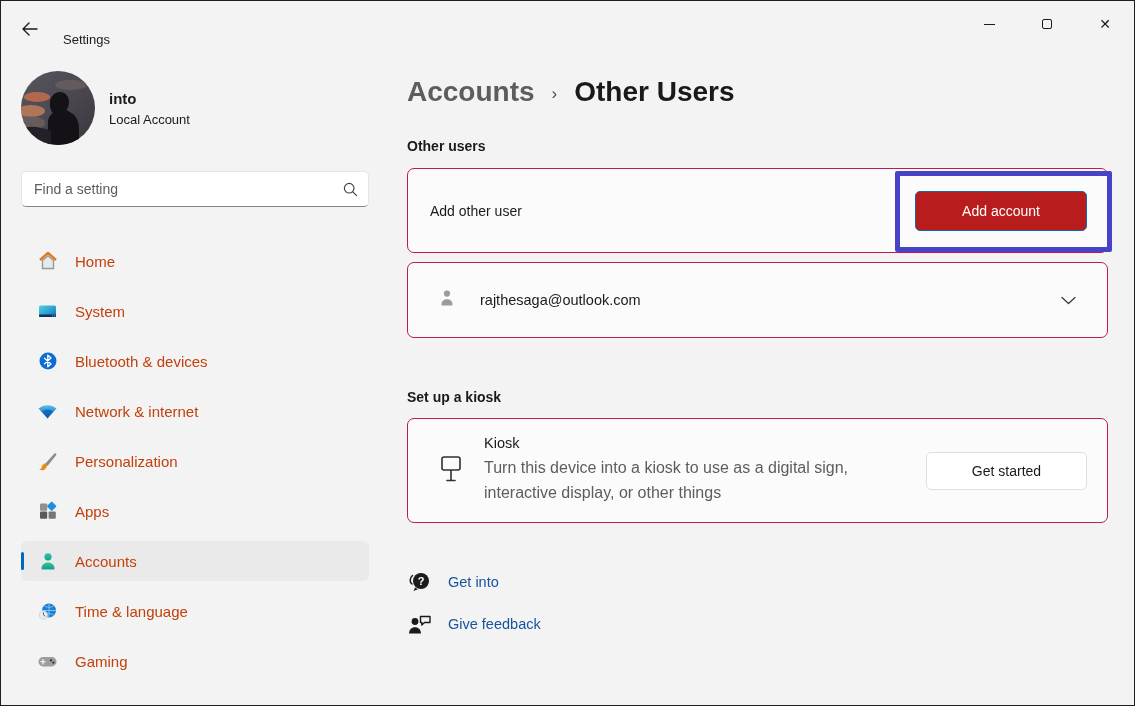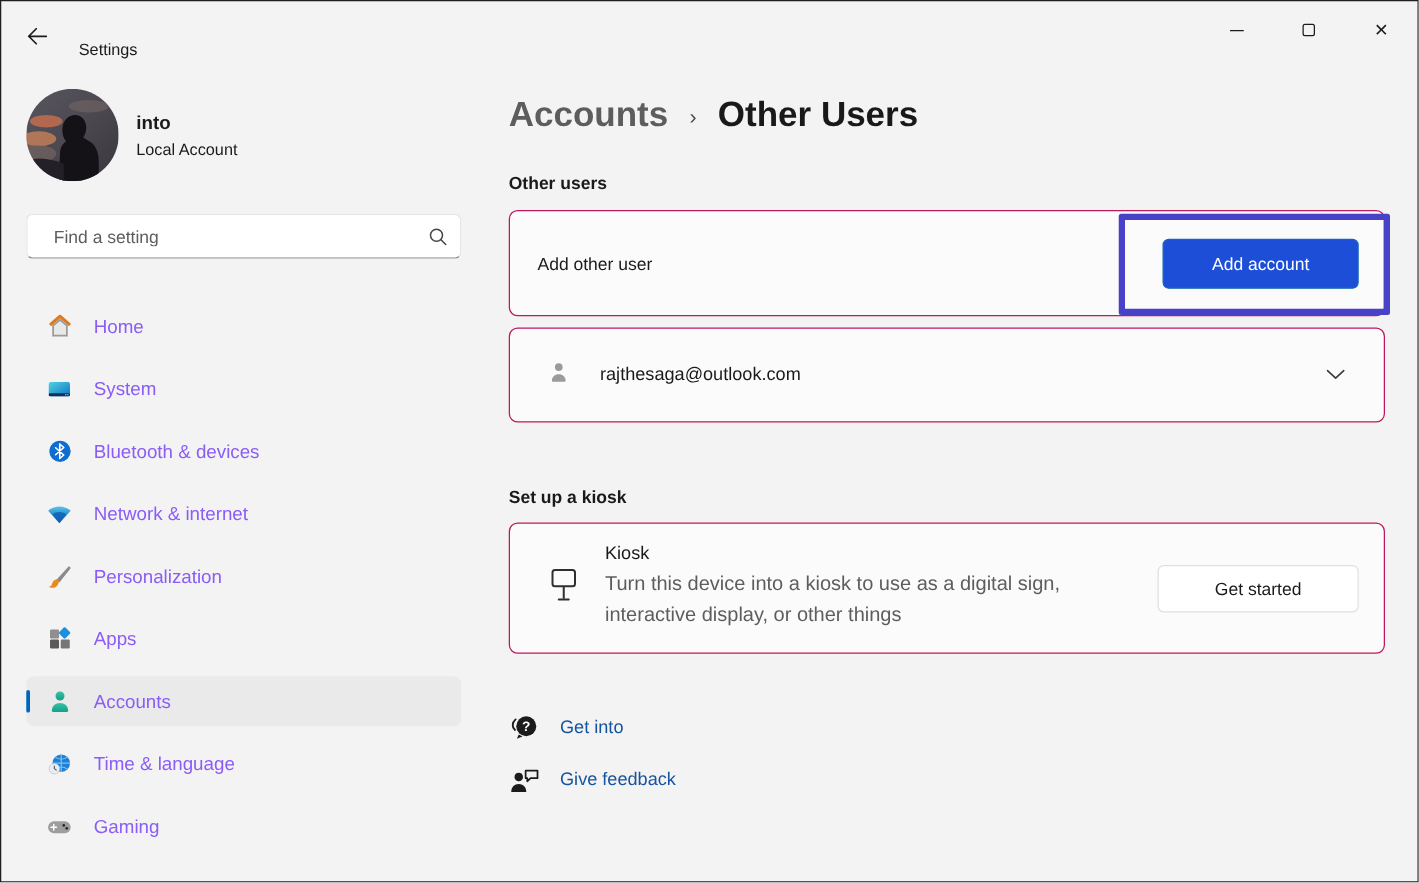--- a/index.html
+++ b/index.html
@@ -33,52 +33,52 @@
   .user-name { font-size:15px; font-weight:bold; color:#1b1b1b; }
   .user-type { font-size:13px; color:#1b1b1b; margin-top:5px; }
   .searchbox {
     margin-top:26px; height:36px; background:#ffffff;
     border:1px solid #e5e5e5; border-bottom:1px solid #868686;
     border-radius:5px; display:flex; align-items:center; padding:0 10px 0 12px;
   }
   .searchbox input {
     border:none; outline:none; flex:1; font-size:14px;
     font-family:"Liberation Sans","DejaVu Sans",sans-serif;
-    color:#000000; background:transparent;margin-left:9px;
+    color:#000000; background:transparent;
   }
   .searchbox input::placeholder { color:#5d5d5d; }
   .nav { margin-top:34px; }
   .nav-item {
     height:40px; margin-bottom:10px; display:flex; align-items:center;
     border-radius:6px; padding-left:16px; position:relative; cursor:pointer;
   }
   .nav-item.selected { background:#eaeaea; }
   .nav-item.selected::before {
     content:""; position:absolute; left:0; top:11px; width:3px; height:18px;
     border-radius:2px; background:#0067c0;
   }
   .nav-icon { width:21px; height:21px; display:flex; align-items:center; justify-content:center; flex:0 0 21px; }
-  .nav-label { margin-left:17px; font-size:15px; color:#8b5cf6; }
+  .nav-label { margin-left:17px; font-size:15px; color:#c2410c; }
   
   .breadcrumb { margin-top:29px; display:flex; align-items:center; }
   .bc-parent { font-size:28px; font-weight:600; color:#5d5d5d; cursor:pointer; }
   .bc-sep { font-size:17px; color:#4a4a4a; margin:4px 17px 0 17px; }
   .bc-current { font-size:28px; font-weight:600; color:#191919; }
   .section-header { font-size:14px; font-weight:bold; color:#1a1a1a; }
   .sh-other { margin-top:30px; }
   .sh-kiosk { margin-top:51px; }
   .card {
     background:#fbfbfb; border:1px solid #be185d; border-radius:7px;
     width:701px; display:flex; align-items:center;
   }
   .card-add { margin-top:14px; height:85px; padding:0 20px 0 22px; justify-content:space-between; position:relative; }
   .add-label { font-size:14px; color:#1a1a1a; }
   .btn-primary {
-    background:#1d4ed8; color:#ffffff; border:1px solid #1467b4; border-radius:5px;
-    font-size:14px; width:157px; height:40px; cursor:pointer;
+    background:#b91c1c; color:#ffffff; border:1px solid #1467b4; border-radius:5px;
+    font-size:14px; width:172px; height:40px; cursor:pointer;
     font-family:"Liberation Sans","DejaVu Sans",sans-serif;
   }
   .annotation-box {
     position:absolute; left:487px; top:2px; width:217px; height:81px;
     border:5px solid #4742c7; border-radius:2px; pointer-events:none;
   }
   .card-account { margin-top:9px; height:76px; padding:0 22px 0 28px; }
   .acct-icon { flex:0 0 22px; }
   .acct-email { font-size:14.5px; color:#1a1a1a; margin-left:22px; flex:1; }
   .chevron-down { flex:0 0 16px; margin-right:8px; }

